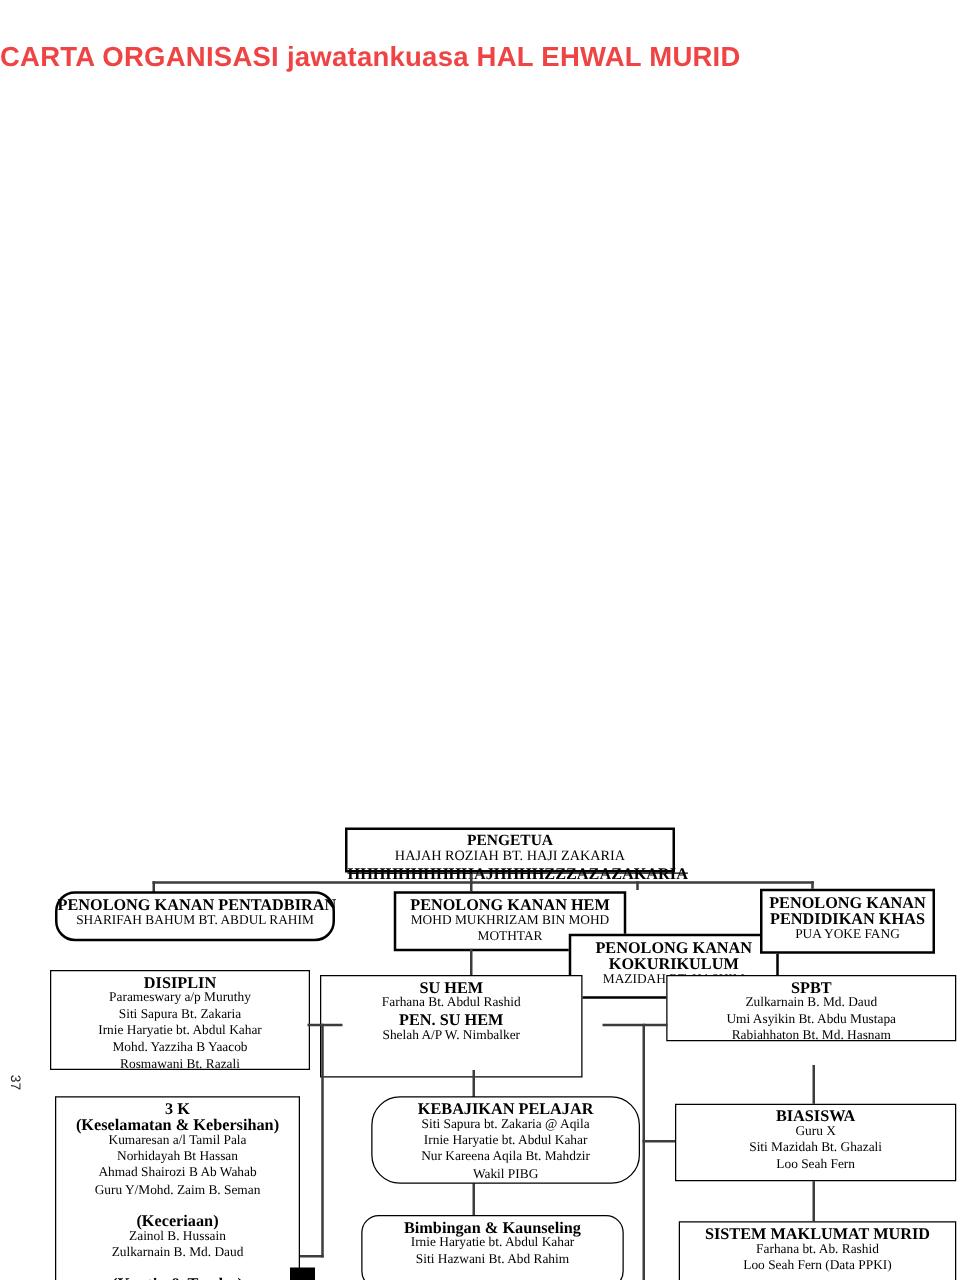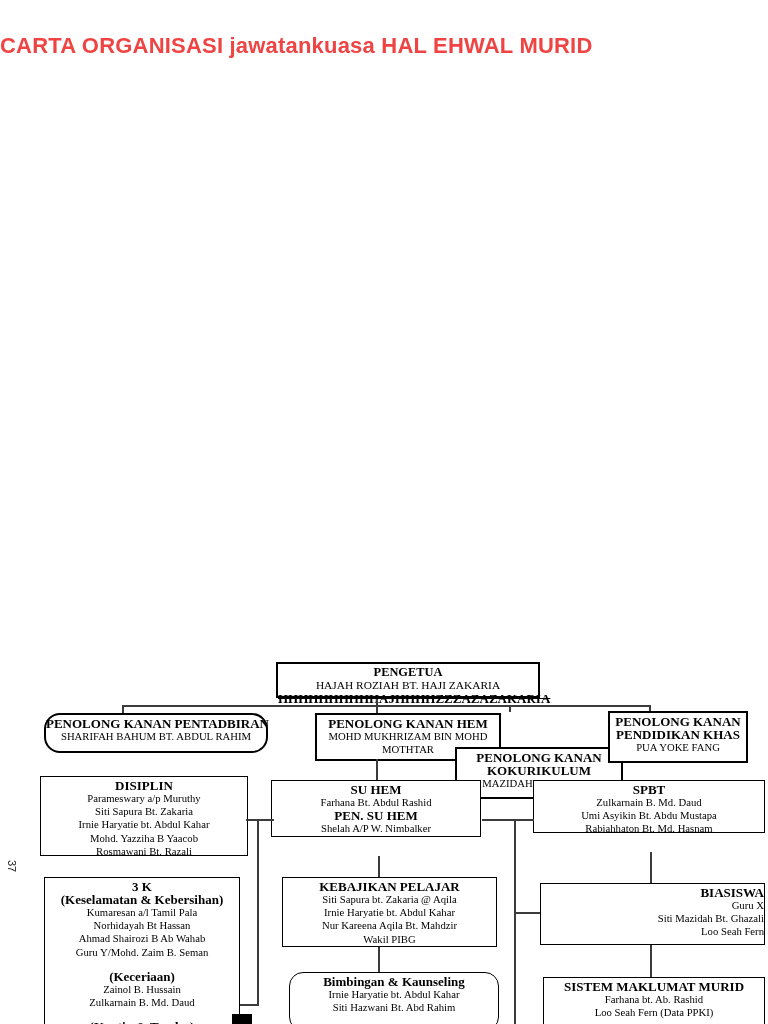--- a/index.html
+++ b/index.html
@@ -71,21 +71,21 @@
 
   <div class="box thin" style="left:40px; top:776px; width:208px; height:80px;">
     <div class="hd">DISIPLIN</div>
     <div class="nm">Parameswary a/p Muruthy</div>
     <div class="nm">Siti Sapura Bt. Zakaria</div>
     <div class="nm">Irnie Haryatie bt. Abdul Kahar</div>
     <div class="nm">Mohd. Yazziha B Yaacob</div>
     <div class="nm">Rosmawani Bt. Razali</div>
   </div>
 
-  <div class="box thin" style="left:271px; top:780px; width:210px; height:57px;">
+  <div class="box thin" style="left:256px; top:780px; width:210px; height:82px;">
     <div class="hd">SU HEM</div>
     <div class="nm">Farhana Bt. Abdul Rashid</div>
     <div class="hd">PEN. SU HEM</div>
     <div class="nm">Shelah A/P W. Nimbalker</div>
   </div>
 
   <div class="box thin" style="left:533px; top:780px; width:232px; height:53px;font-family:Liberation Serif, serif;">
     <div class="hd">SPBT</div>
     <div class="nm">Zulkarnain B. Md. Daud</div>
     <div class="nm">Umi Asyikin Bt. Abdu Mustapa</div>
@@ -110,29 +110,29 @@
     <div class="nm">Kumaresan a/l Tamil Pala</div>
     <div class="nm">Norhidayah Bt Hassan</div>
     <div class="nm">Ahmad Shairozi B Ab Wahab</div>
     <div class="nm">Guru Y/Mohd. Zaim B. Seman</div>
     <div class="hd gap">(Keceriaan)</div>
     <div class="nm">Zainol B. Hussain</div>
     <div class="nm">Zulkarnain B. Md. Daud</div>
     <div class="hd gap">(Kantin &amp; Tandas)</div>
   </div>
 
-  <div class="box thin" style="left:282px; top:877px; width:215px; height:70px;">
+  <div class="box thin" style="left:297px; top:877px; width:215px; height:70px;border-radius:23px;">
     <div class="hd">KEBAJIKAN PELAJAR</div>
     <div class="nm">Siti Sapura bt. Zakaria @ Aqila</div>
     <div class="nm">Irnie Haryatie bt. Abdul Kahar</div>
     <div class="nm">Nur Kareena Aqila Bt. Mahdzir</div>
     <div class="nm">Wakil PIBG</div>
   </div>
 
-  <div class="box thin" style="left:540px; top:883px; width:225px; height:62px;text-align:right;">
+  <div class="box thin" style="left:540px; top:883px; width:225px; height:62px;">
     <div class="hd">BIASISWA</div>
     <div class="nm">Guru X</div>
     <div class="nm">Siti Mazidah Bt. Ghazali</div>
     <div class="nm">Loo Seah Fern</div>
   </div>
 
   <div class="box thin" style="left:289px; top:972px; width:210px; height:59px;border-radius:14px;">
     <div class="hd">Bimbingan &amp; Kaunseling</div>
     <div class="nm">Irnie Haryatie bt. Abdul Kahar</div>
     <div class="nm">Siti Hazwani Bt. Abd Rahim</div>

